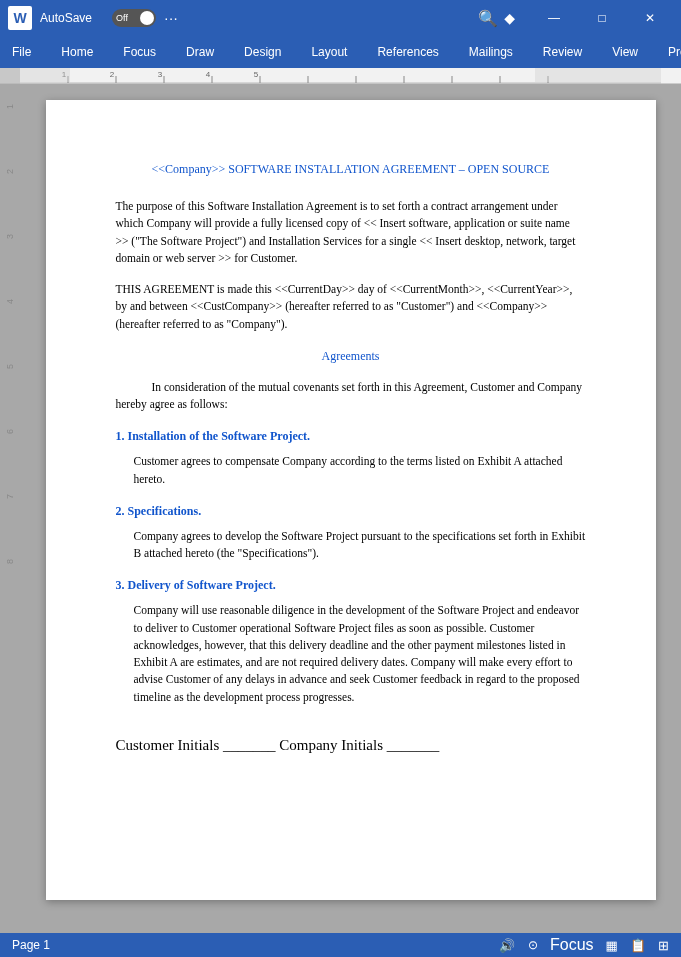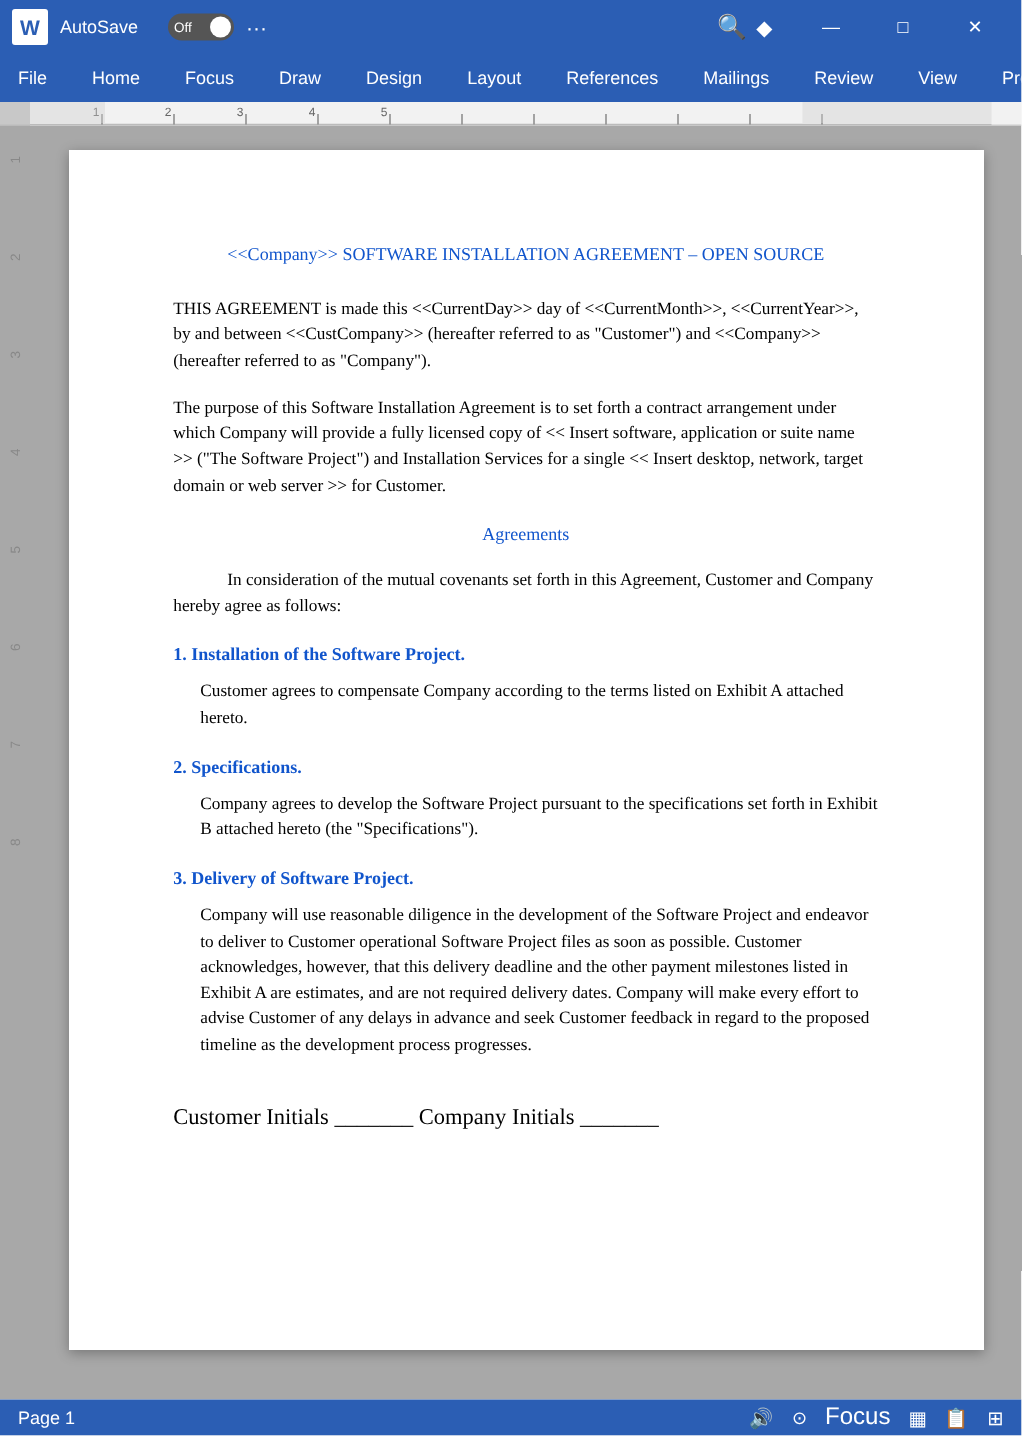--- a/index.html
+++ b/index.html
@@ -311,22 +311,22 @@
   </div>
 
   <div class="doc-scroll">
     <div class="page">
 
       <div class="doc-title">
         <span>&lt;&lt;Company&gt;&gt; SOFTWARE INSTALLATION AGREEMENT – OPEN SOURCE</span>
       </div>
 
       <div class="doc-body">
+        <p>The purpose of this Software Installation Agreement is to set forth a contract arrangement under which Company will provide a fully licensed copy of &lt;&lt; Insert software, application or suite name &gt;&gt; ("The Software Project") and Installation Services for a single &lt;&lt; Insert desktop, network, target domain or web server &gt;&gt; for Customer.</p>
         <p>THIS AGREEMENT is made this &lt;&lt;CurrentDay&gt;&gt; day of &lt;&lt;CurrentMonth&gt;&gt;, &lt;&lt;CurrentYear&gt;&gt;, by and between &lt;&lt;CustCompany&gt;&gt; (hereafter referred to as "Customer") and &lt;&lt;Company&gt;&gt; (hereafter referred to as "Company").</p>
-        <p>The purpose of this Software Installation Agreement is to set forth a contract arrangement under which Company will provide a fully licensed copy of &lt;&lt; Insert software, application or suite name &gt;&gt; ("The Software Project") and Installation Services for a single &lt;&lt; Insert desktop, network, target domain or web server &gt;&gt; for Customer.</p>
 
         <div class="section-heading">Agreements</div>
 
         <p class="intro-para">In consideration of the mutual covenants set forth in this Agreement, Customer and Company hereby agree as follows:</p>
 
         <div class="numbered-section">
           <div class="numbered-title">
             <span>1.</span>
             <span>Installation of the Software Project.</span>
           </div>

